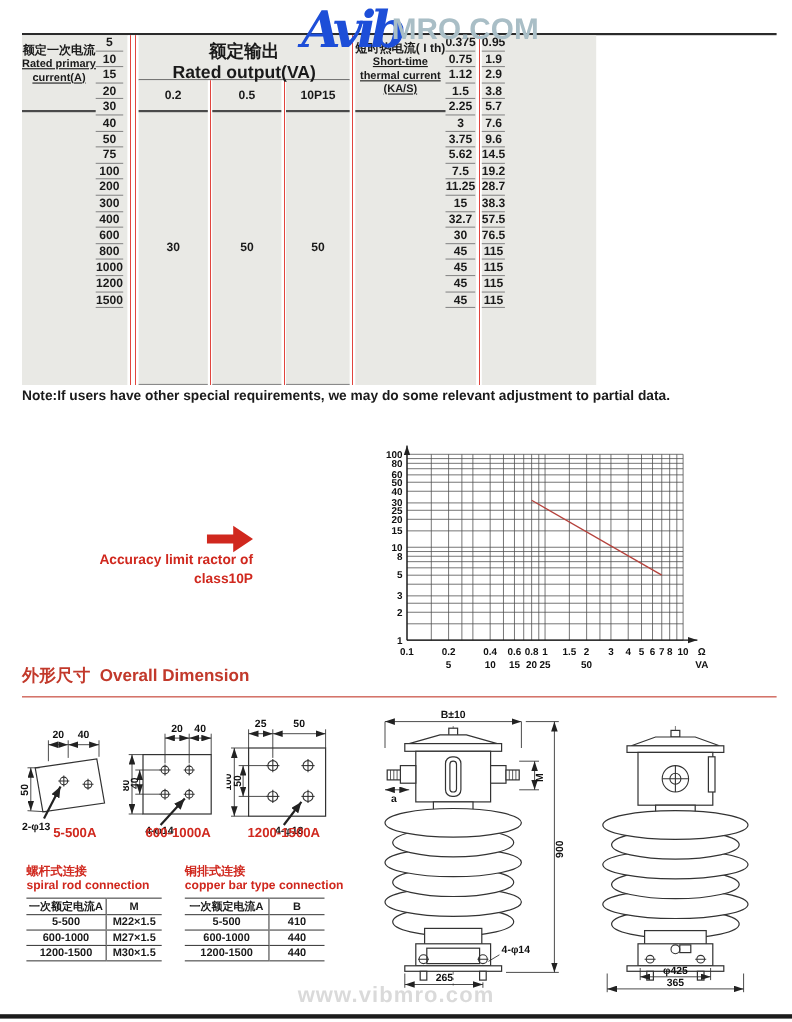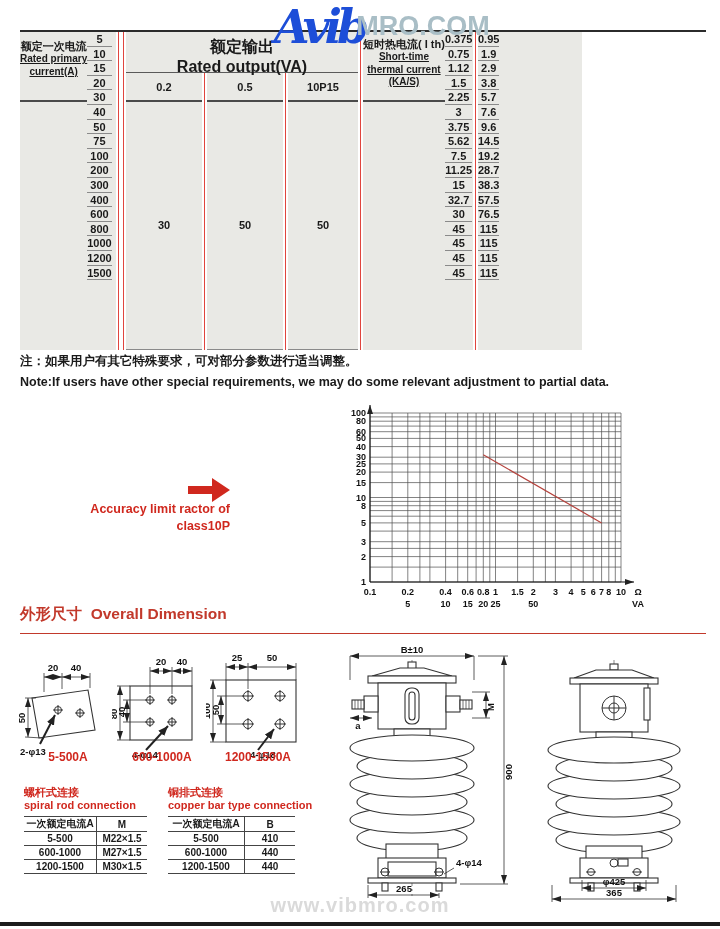--- a/index.html
+++ b/index.html
@@ -119,21 +119,21 @@
           <div class="trow">800</div>
           <div class="trow">1000</div>
           <div class="trow">1200</div>
           <div class="trow">1500</div>
         </div>
     </div>
     <div class="tgap"></div>
 
     <div class="tgap"></div>
 
-    <div class="tgroup" style="width:232px">
+    <div class="tgroup" style="width:192px">
       <div class="group-head">
         <div class="zh">额定输出</div>
         <div class="en">Rated output(VA)</div>
       </div>
       <div class="group-body">
         <div class="subcol" style="width:76px">
           <div class="subhead">0.2</div>
           <div class="tmerge">30</div>
         </div>
         <div class="tgap"></div>
@@ -196,21 +196,20 @@
           <div class="trow">76.5</div>
           <div class="trow">115</div>
           <div class="trow">115</div>
           <div class="trow">115</div>
           <div class="trow">115</div>
         </div>
     </div>
   </div>
 
   <div class="notes">
-    <div class="zh">注：如果用户有其它特殊要求，可对部分参数进行适当调整。</div>
     <div class="en">Note:If users have other special requirements, we may do some relevant adjustment to partial data.</div>
   </div>
 
   <div class="chart">
     <svg id="chart-svg" width="374" height="226" viewBox="0 0 374 226">
         <g stroke="#4d4d4d" stroke-width="0.7">
           <line x1="32" y1="184.0" x2="283" y2="184.0"></line>
           <line x1="32" y1="169.1" x2="283" y2="169.1"></line>
           <line x1="32" y1="158.6" x2="283" y2="158.6"></line>
           <line x1="32" y1="150.4" x2="283" y2="150.4"></line>

